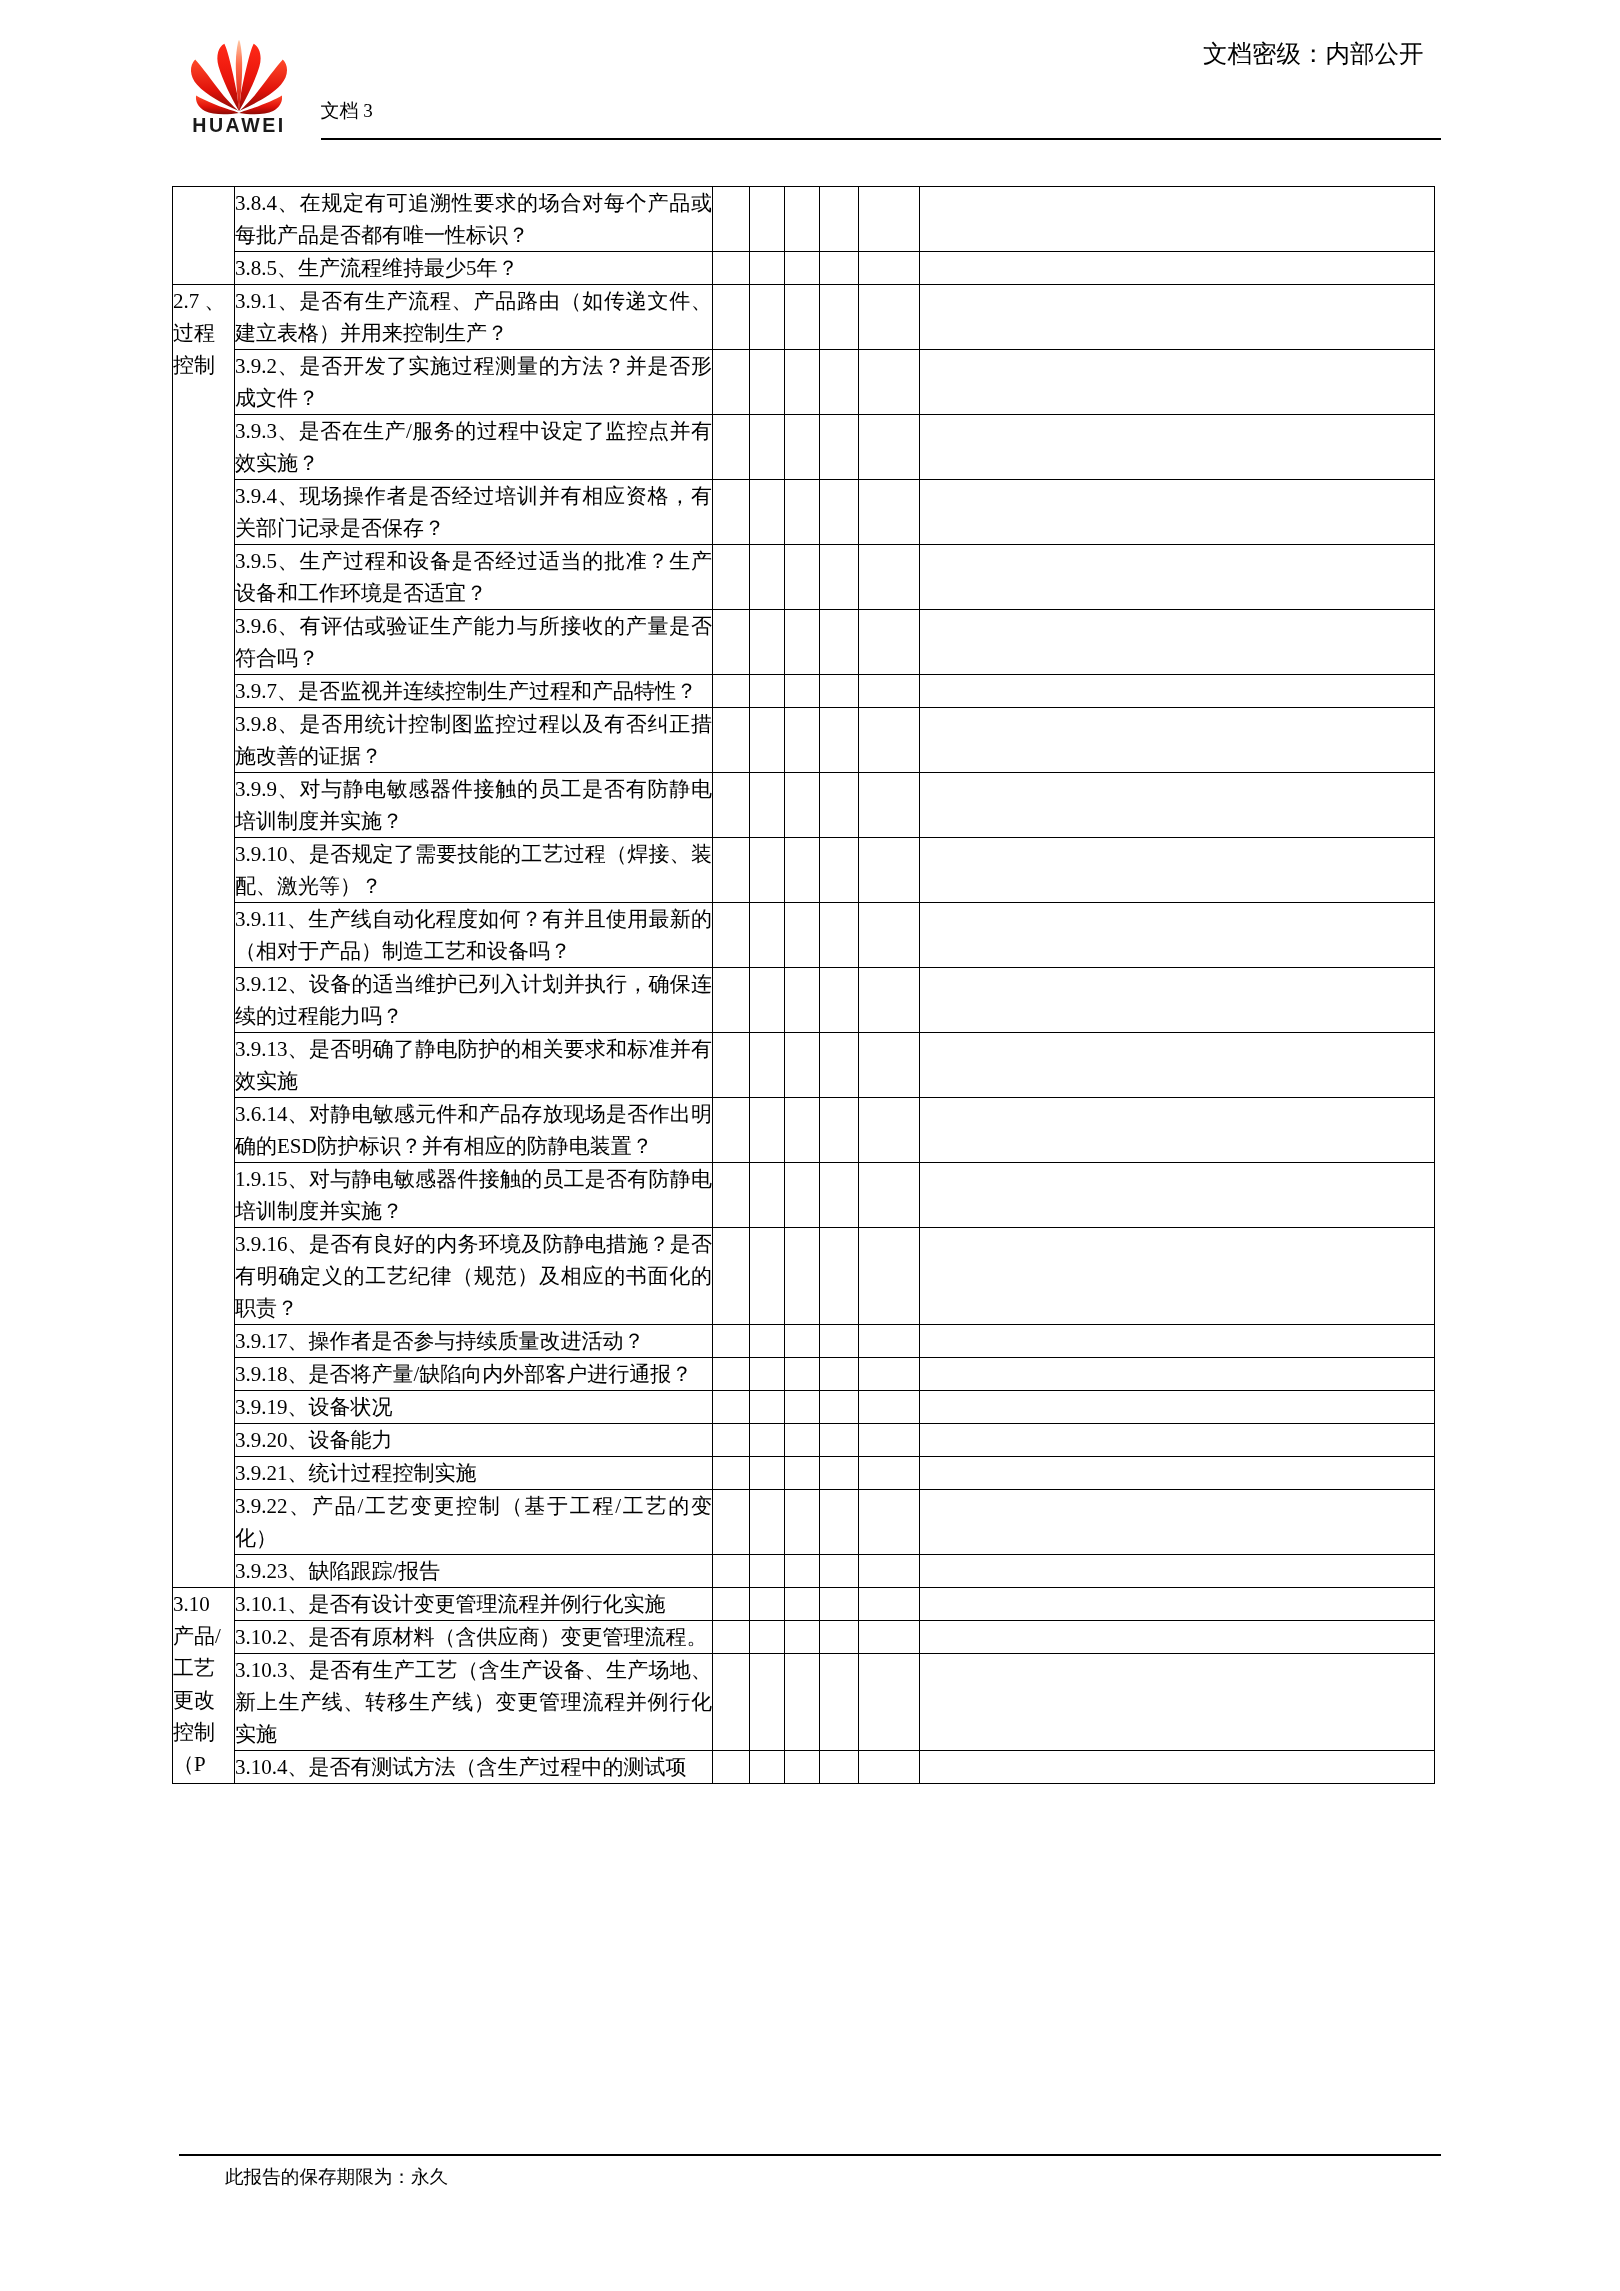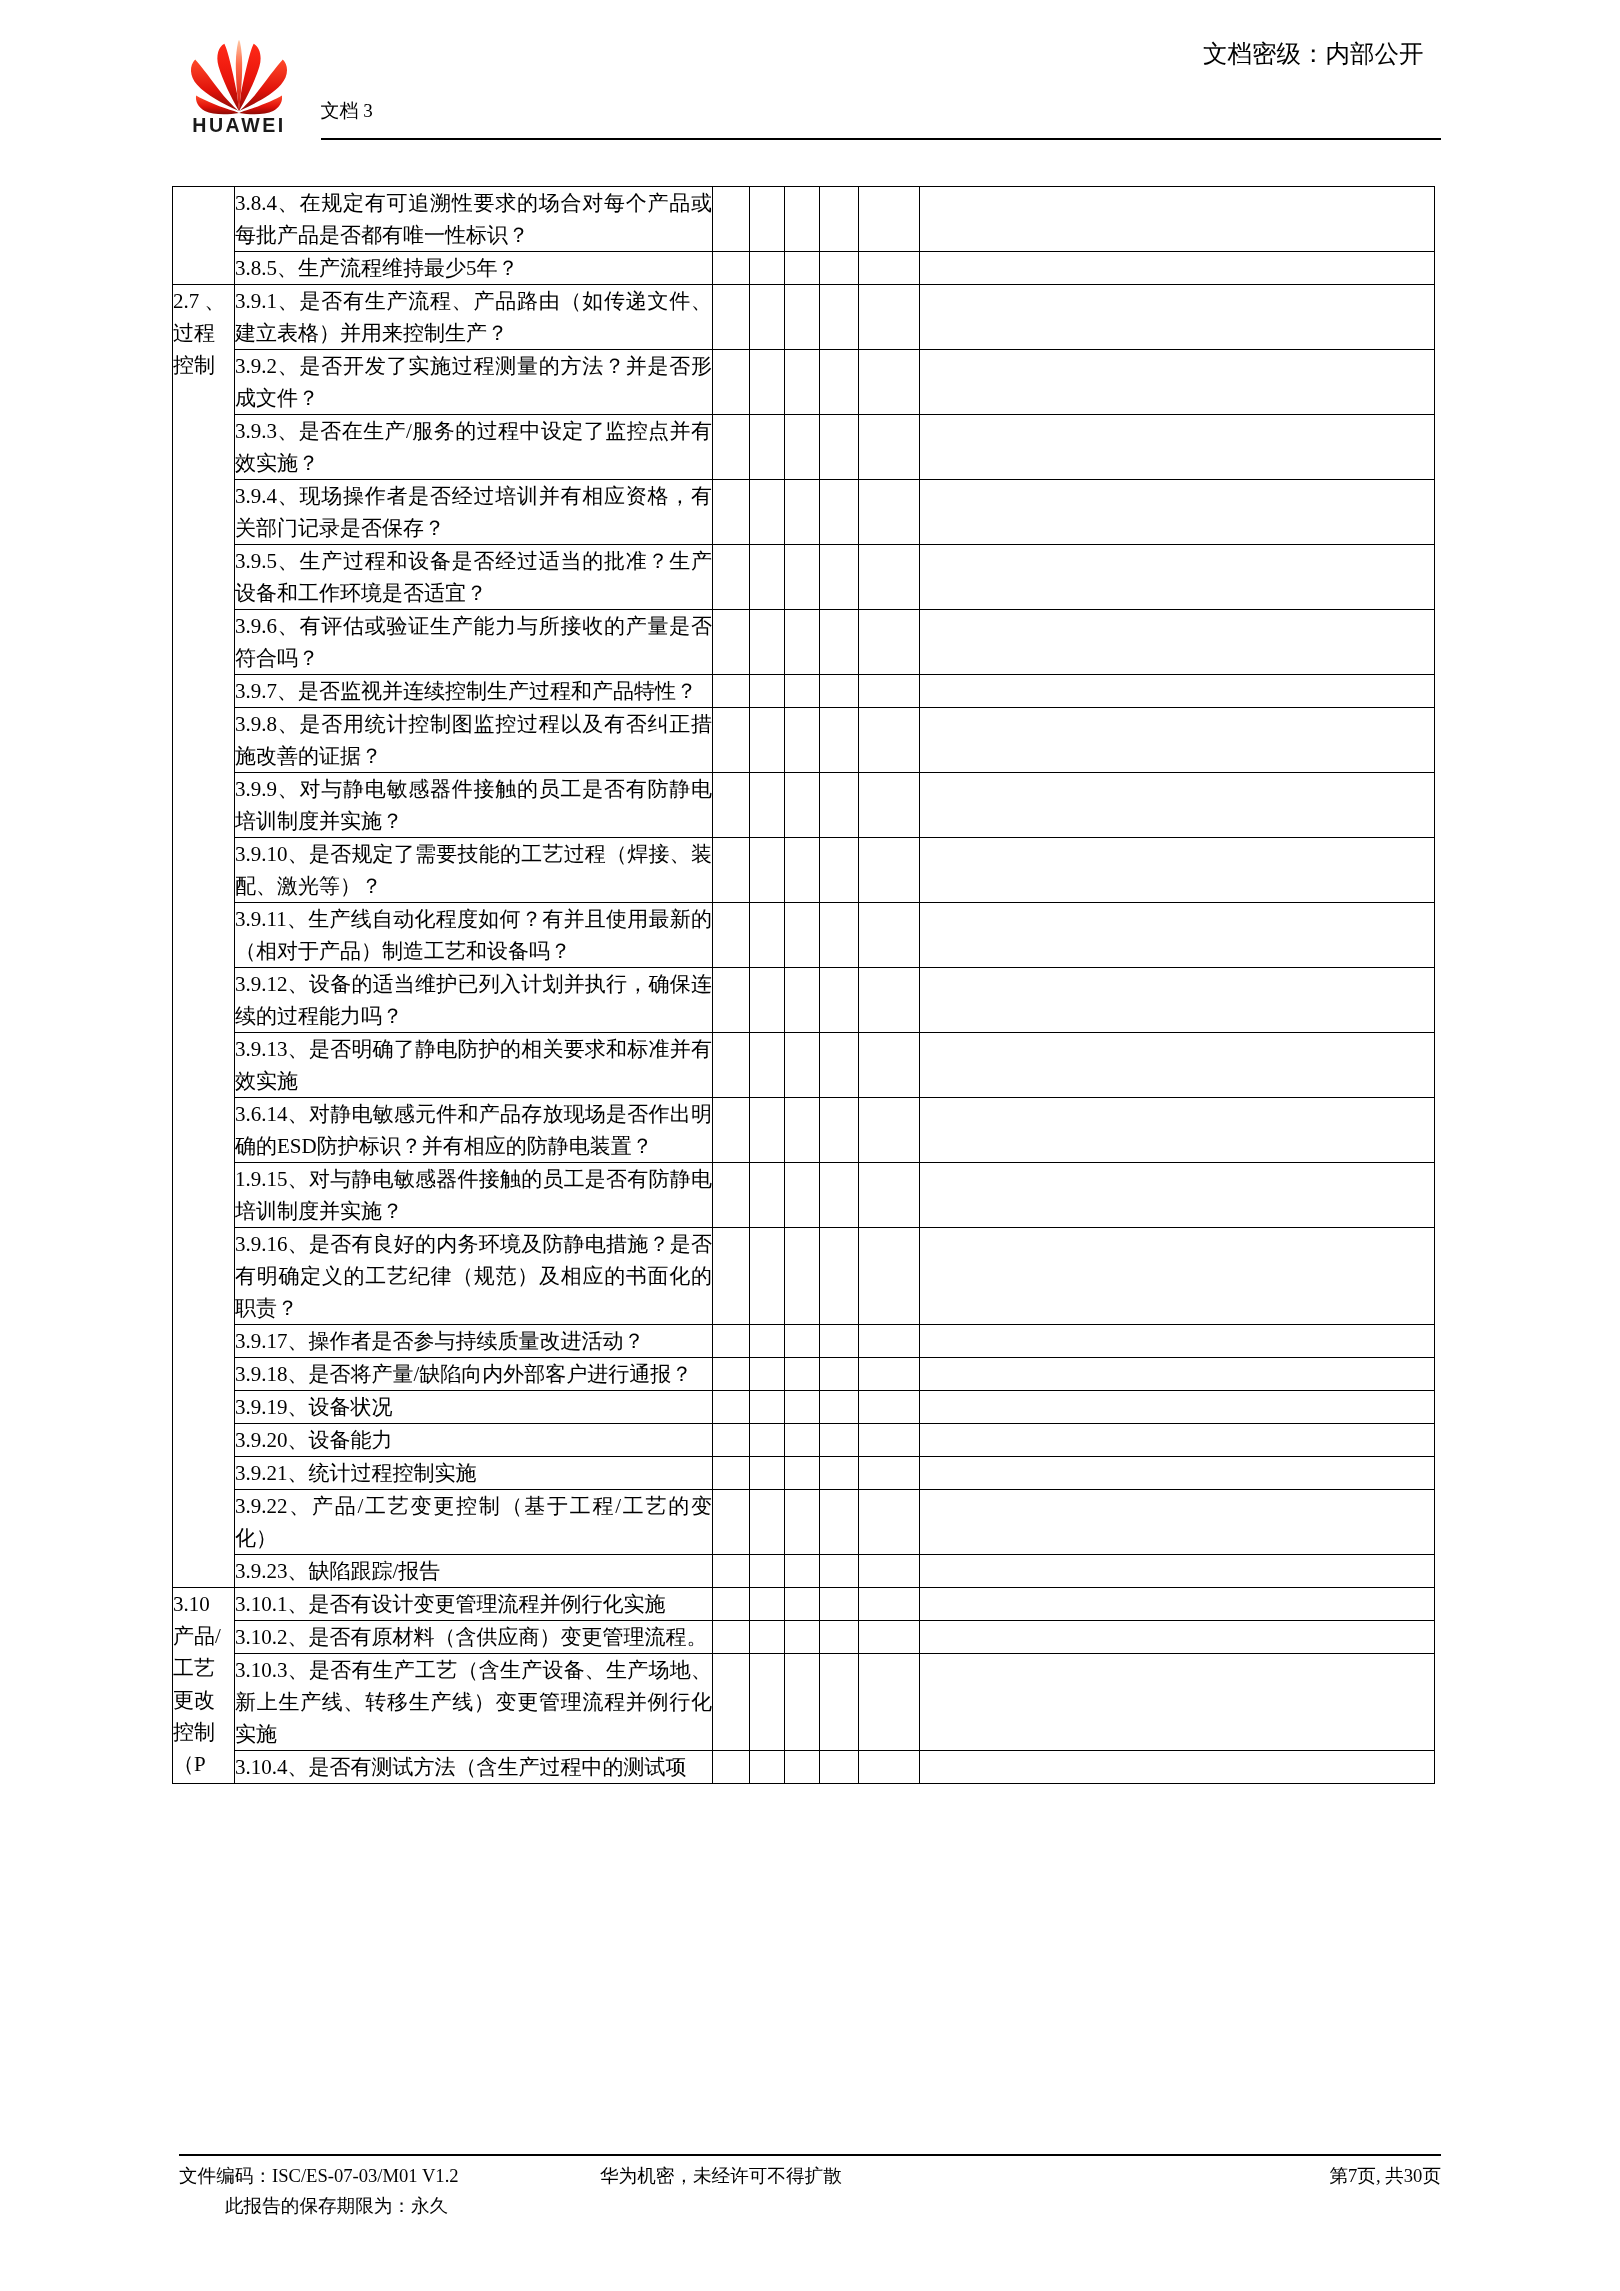--- a/index.html
+++ b/index.html
@@ -552,24 +552,19 @@
             <td class="blank">&nbsp;</td>
             <td class="blank">&nbsp;</td>
             <td class="blank">&nbsp;</td>
           </tr>
         </tbody>
     </table>
   </div>
 
   <div class="footer-rule"></div>
   <div class="footer">
-    <div class="footer-row">
-      <span class="f-left">文件编码：ISC/ES-07-03/M01  V1.2</span>
-      <span class="f-mid">华为机密，未经许可不得扩散</span>
-      <span class="f-right">第7页, 共30页</span>
-    </div>
     <div class="footer-row footer-row2">
       <span class="f-left">此报告的保存期限为：永久</span>
     </div>
   </div>
 
 </div>
 
 
 </body></html>

